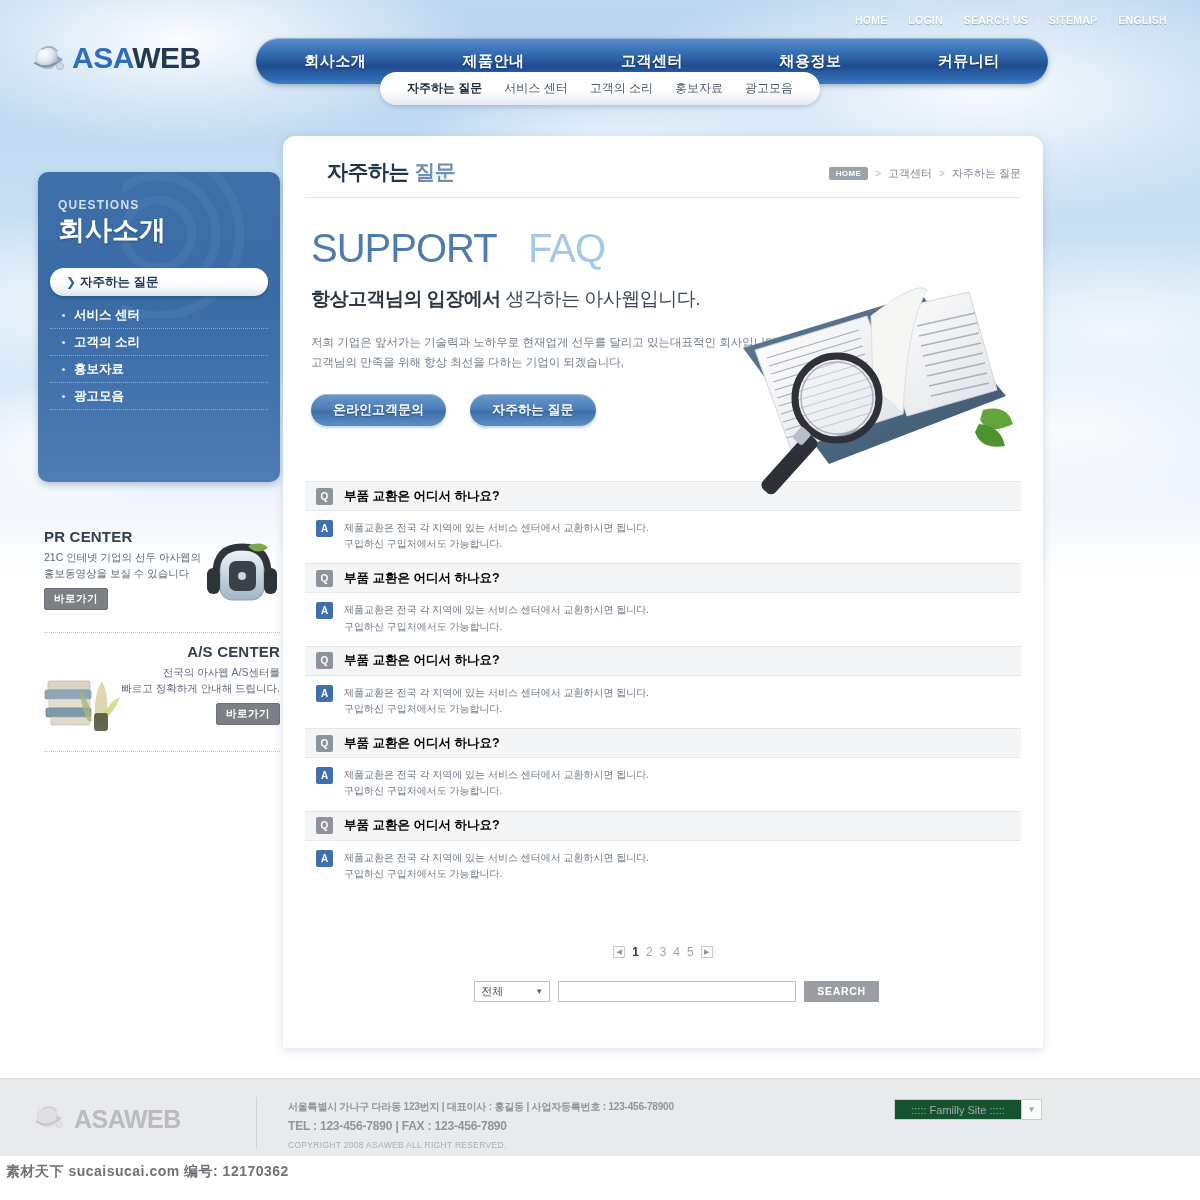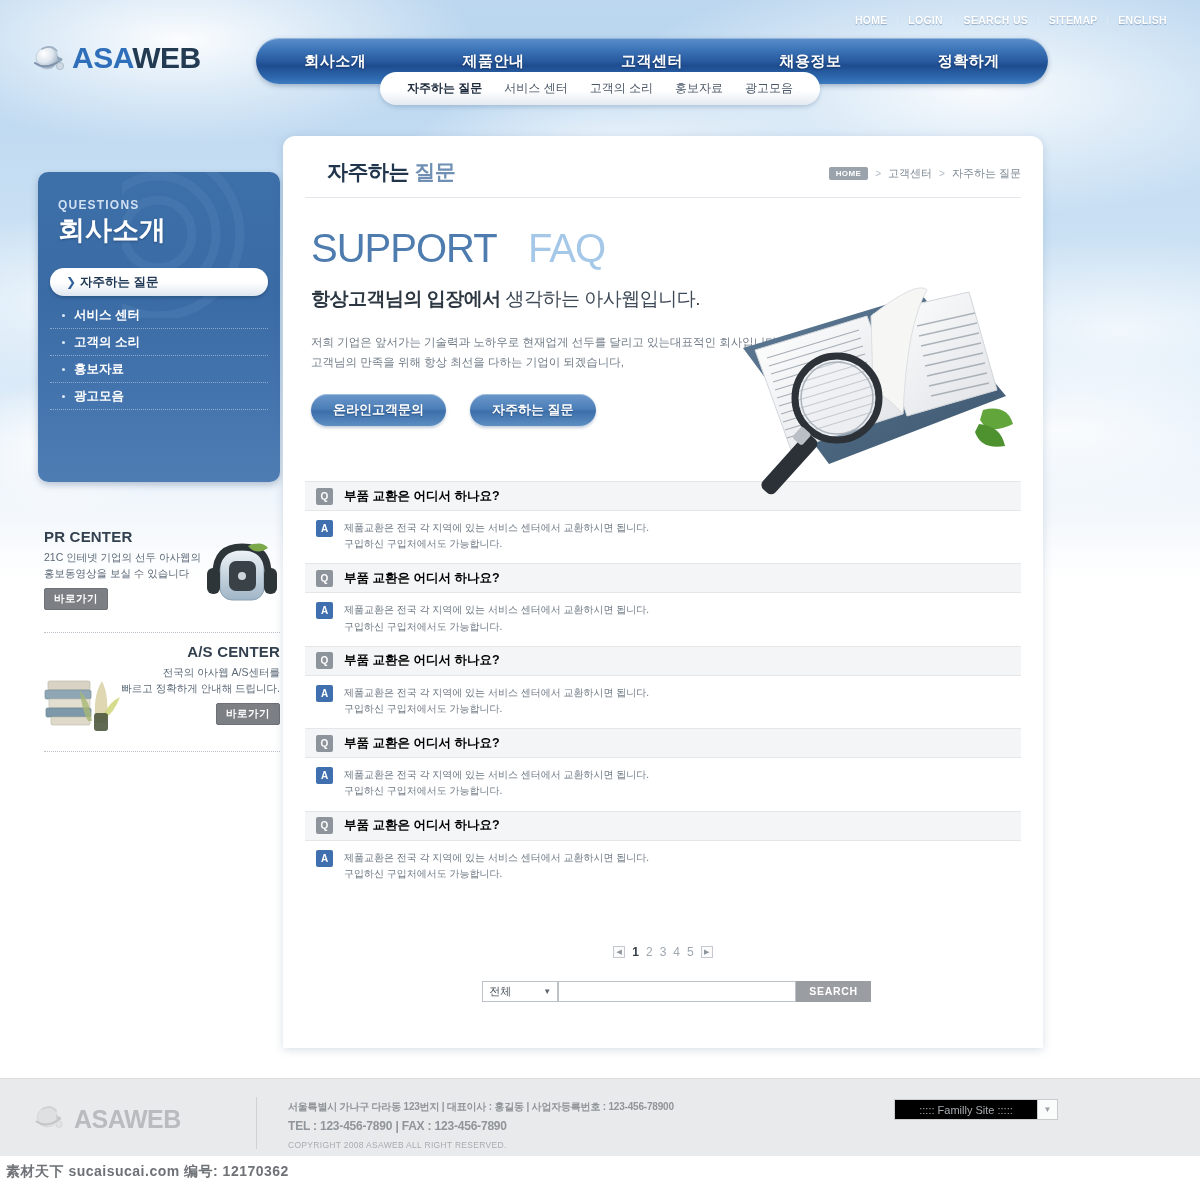--- a/index.html
+++ b/index.html
@@ -234,21 +234,21 @@
   .pager .num { cursor: pointer; }
   .pager .num.cur { color: #333b44; font-weight: bold; }
   .pager .arw {
     width: 12px; height: 12px; border: 1px solid #c3c9cf; background: #fbfbfc;
     display: flex; align-items: center; justify-content: center;
     font-size: 7px; color: #8d959d; cursor: pointer;
   }
 
   
   .searchbar {
-    display: flex; align-items: flex-start; justify-content: center; 
+    display: flex; align-items: flex-start; justify-content: center; gap: 8px;
     margin-top: 22px;
     margin-left: 27px;
   }
   .sel {
     width: 76px; height: 21px; border: 1px solid #bcc2c8; background: #ffffff;
     display: flex; align-items: center; padding: 0 6px;
     font-size: 11px; color: #4b545d; cursor: pointer;
   }
   .sel .cap { flex: 1; }
   .sel .caret { font-size: 8px; color: #5c646c; }
@@ -274,22 +274,22 @@
   .f-logo .logo-text .a, .f-logo .logo-text .b { color: #b9bbbe; }
   .f-divider {
     position: absolute; left: 256px; top: 18px; width: 1px; height: 52px;
     background: #cfd1d3;
   }
   .f-info { position: absolute; left: 288px; top: 21px; }
   .f-info .l1 { font-size: 10px; color: #90959a; font-weight: bold; letter-spacing: -.2px; }
   .f-info .l2 { font-size: 12px; color: #90959a; font-weight: bold; margin-top: 5px; letter-spacing: -.2px; }
   .f-info .l3 { font-size: 8.5px; color: #a8acb0; margin-top: 7px; letter-spacing: .3px; }
   .f-family {
-    position: absolute; left: 894px; top: 20px; width: 164px; height: 21px;
-    border: 1px solid #c9cbcd; background: #000000;
+    position: absolute; left: 894px; top: 20px; width: 148px; height: 21px;
+    border: 1px solid #c9cbcd; background: #14532d;
     display: flex; align-items: center;
   }
   .f-family .cap {
     flex: 1; text-align: center; font-size: 11px; color: #a7abb0;
   }
   .f-family .btn {
     width: 20px; height: 19px; border-left: 1px solid #c9cbcd; background: #fafbfb;
     display: flex; align-items: center; justify-content: center;
     font-size: 8px; color: #9aa0a6;
   }
@@ -341,21 +341,21 @@
     <div class="logo-text">
       <span class="a">ASA</span><span class="b">WEB</span>
     </div>
   </div>
 
   <div class="navbar">
     <a>회사소개</a>
     <a>제품안내</a>
     <a>고객센터</a>
     <a>채용정보</a>
-    <a>정확하게</a>
+    <a>커뮤니티</a>
   </div>
 
   <div class="subnav">
     <a class="active">자주하는 질문</a>
     <a>서비스 센터</a>
     <a>고객의 소리</a>
     <a>홍보자료</a>
     <a>광고모음</a>
   </div>
 

